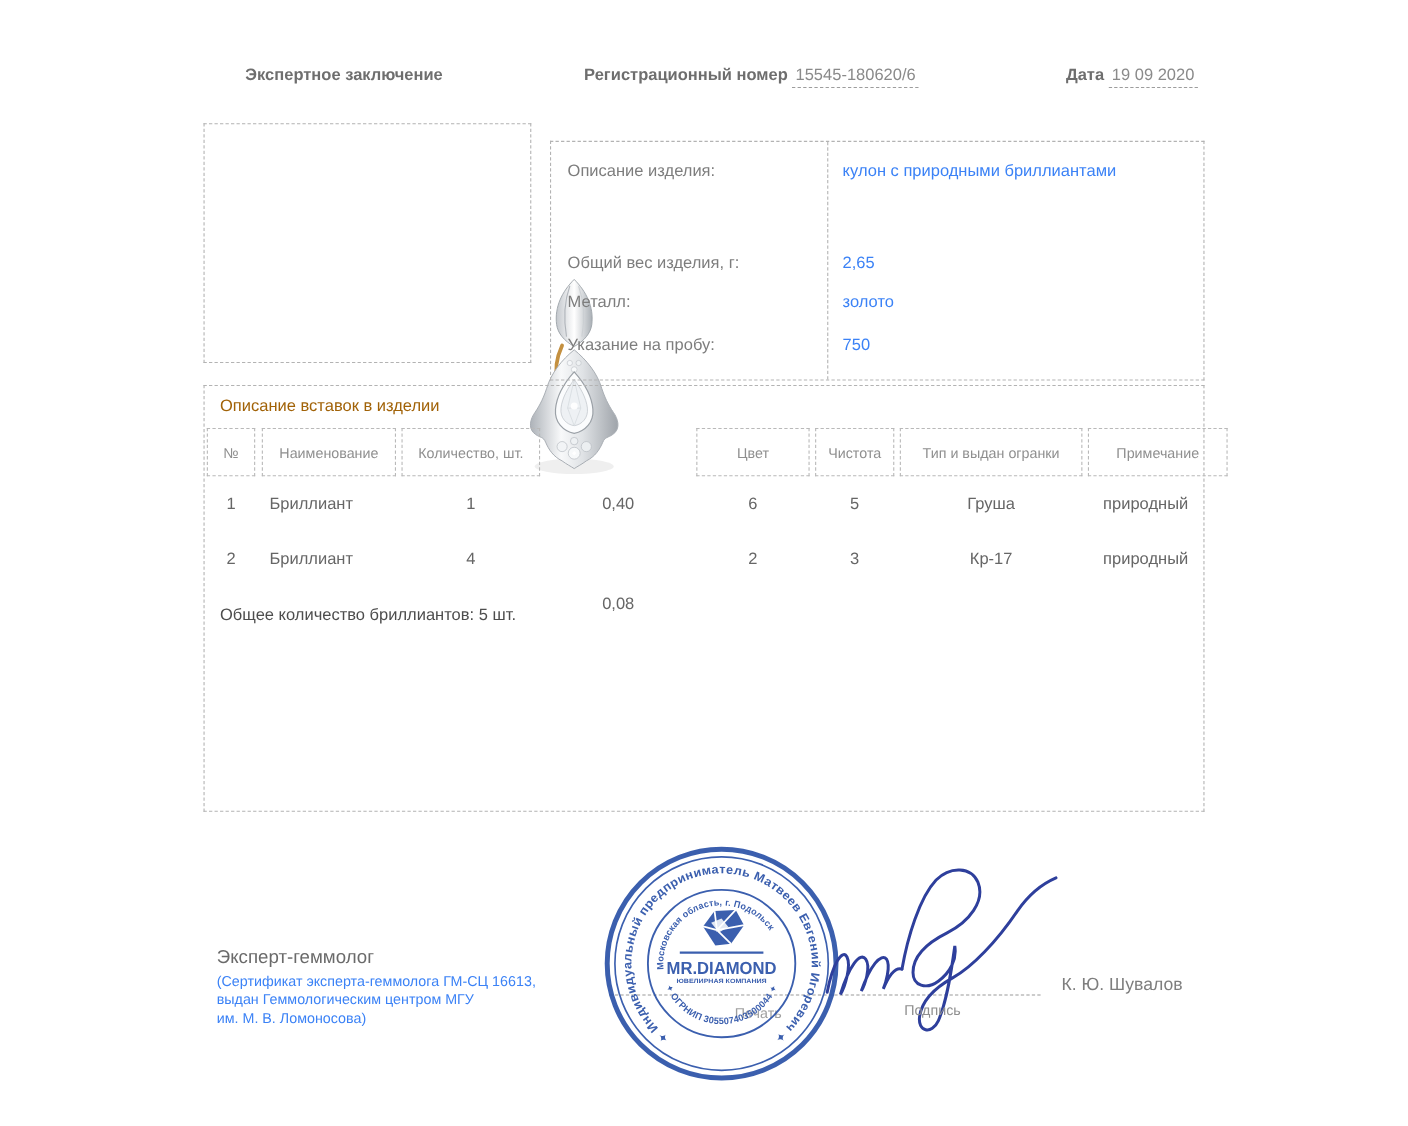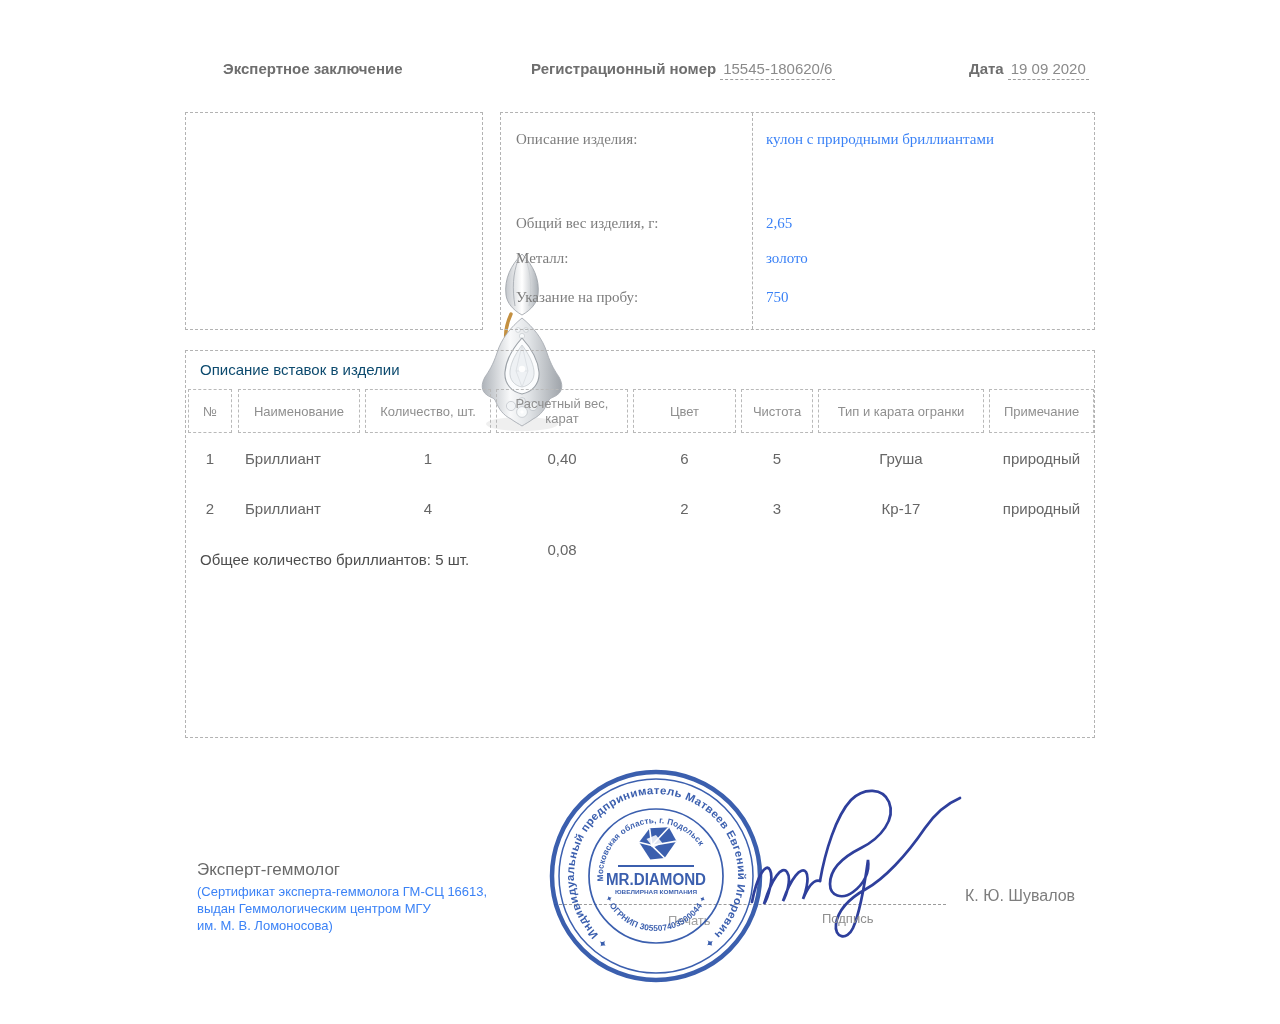--- a/index.html
+++ b/index.html
@@ -8,21 +8,21 @@
   .page { position:relative; width:1280px; height:1024px; background:#fff; overflow:hidden; }
 
   .hdr-item { position:absolute; top:60px; font-size:15px; font-weight:bold; color:#6e6e6e; white-space:nowrap;margin-left:26px; }
   .hdr-val { font-weight:normal; color:#8a8a8a; border-bottom:1.5px dashed #9d9d9d; padding:0 3px 2px 3px; margin-left:4px; }
 
   .dash-box { position:absolute; border:1px dashed #b3b3b3; background:transparent; }
 
   .fld-label { position:absolute; left:15px; font-size:15px; color:#7d7d7d; white-space:nowrap; }
   .fld-value { position:absolute; left:265px; font-size:15px; color:#3b82f6; white-space:nowrap; }
 
-  .tbl-title { position:absolute; left:14px; top:10px; font-size:15px; color:#0c4a6e; }
+  .tbl-title { position:absolute; left:14px; top:10px; font-size:15px; color:#a16207; }
   .tcell { position:absolute; top:38px; height:44px; border:1px dashed #b9b9b9;
     display:flex; align-items:center; justify-content:center; text-align:center;
     font-size:13px; line-height:15px; color:#8f8f8f; padding:0 4px; }
   .rcell { position:absolute; font-size:15px; color:#666666; text-align:center; white-space:nowrap; }
   .summary { position:absolute; top:200px; font-size:15px; color:#4d4d4d; white-space:nowrap; }
 
   .vdiv { position:absolute; top:0; bottom:0; border-left:1px dashed #b3b3b3; }
 
   .expert-title { position:absolute; left:197px; top:860px; font-size:17px; color:#6a6a6a; }
   .cert-line { position:absolute; left:197px; font-size:13px; color:#3b82f6; white-space:nowrap; }
@@ -87,43 +87,42 @@
       <circle cx="150" cy="143" r="3.2" fill="#ffffff" opacity="0.9"></circle>
 
       <circle cx="139" cy="180" r="4.6" fill="#f2f4f6" stroke="#b4b9bf" stroke-width="0.6"></circle>
       <circle cx="161" cy="180" r="4.6" fill="#eceff1" stroke="#b4b9bf" stroke-width="0.6"></circle>
       <circle cx="150" cy="186" r="5.4" fill="#f7f9fa" stroke="#b4b9bf" stroke-width="0.6"></circle>
       <circle cx="150" cy="175" r="3.4" fill="#eef1f3" stroke="#b4b9bf" stroke-width="0.6"></circle>
       <path d="M150,184 l2,2 -2,2 -2,-2 Z" fill="#ffffff"></path>
     </svg>
   </div>
 
-  <div class="dash-box" style="left:500px; top:112px; width:595px; height:218px;font-family:Liberation Serif, serif;">
+  <div class="dash-box" style="left:500px; top:128px; width:595px; height:218px;">
     <div class="vdiv" style="left:251px;"></div>
     <div class="fld-label" style="top:18px;">Описание изделия:</div>
     <div class="fld-value" style="top:18px;">кулон с природными бриллиантами</div>
     <div class="fld-label" style="top:102px;">Общий вес изделия, г:</div>
     <div class="fld-value" style="top:102px;">2,65</div>
     <div class="fld-label" style="top:137px;">Металл:</div>
     <div class="fld-value" style="top:137px;">золото</div>
     <div class="fld-label" style="top:176px;">Указание на пробу:</div>
     <div class="fld-value" style="top:176px;">750</div>
   </div>
 
   <div class="dash-box" style="left:185px; top:350px; width:910px; height:388px;">
     <div class="tbl-title">Описание вставок в изделии</div>
 
     <div class="tcell" style="left:2px;   width:44px;">№</div>
     <div class="tcell" style="left:52px;  width:122px;">Наименование</div>
     <div class="tcell" style="left:179px; width:126px;">Количество, шт.</div>
-    <div class="tcell" style="left:310px; width:132px;">Расчетный вес, карат</div>
     <div class="tcell" style="left:447px; width:103px;">Цвет</div>
     <div class="tcell" style="left:555px; width:72px;">Чистота</div>
-    <div class="tcell" style="left:632px; width:166px;">Тип и карата огранки</div>
-    <div class="tcell" style="left:803px; width:105px;">Примечание</div>
+    <div class="tcell" style="left:632px; width:166px;">Тип и выдан огранки</div>
+    <div class="tcell" style="left:803px; width:127px;">Примечание</div>
 
     <div class="rcell" style="left:2px;   width:44px;  top:99px;">1</div>
     <div class="rcell" style="left:59px;  width:122px; top:99px; text-align:left;">Бриллиант</div>
     <div class="rcell" style="left:179px; width:126px; top:99px;">1</div>
     <div class="rcell" style="left:310px; width:132px; top:99px;">0,40</div>
     <div class="rcell" style="left:447px; width:103px; top:99px;">6</div>
     <div class="rcell" style="left:555px; width:72px;  top:99px;">5</div>
     <div class="rcell" style="left:632px; width:166px; top:99px;">Груша</div>
     <div class="rcell" style="left:803px; width:105px; top:99px;">природный</div>
 

